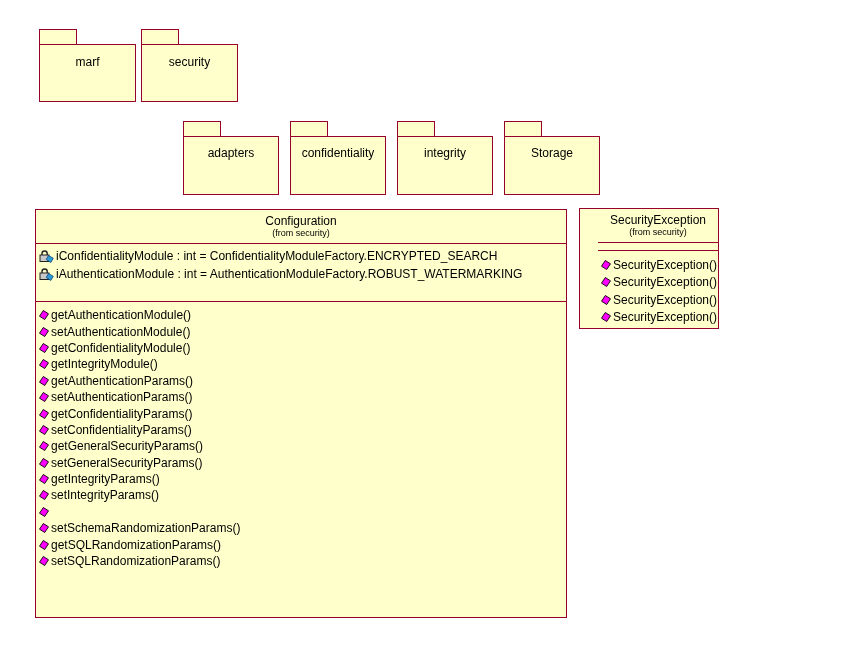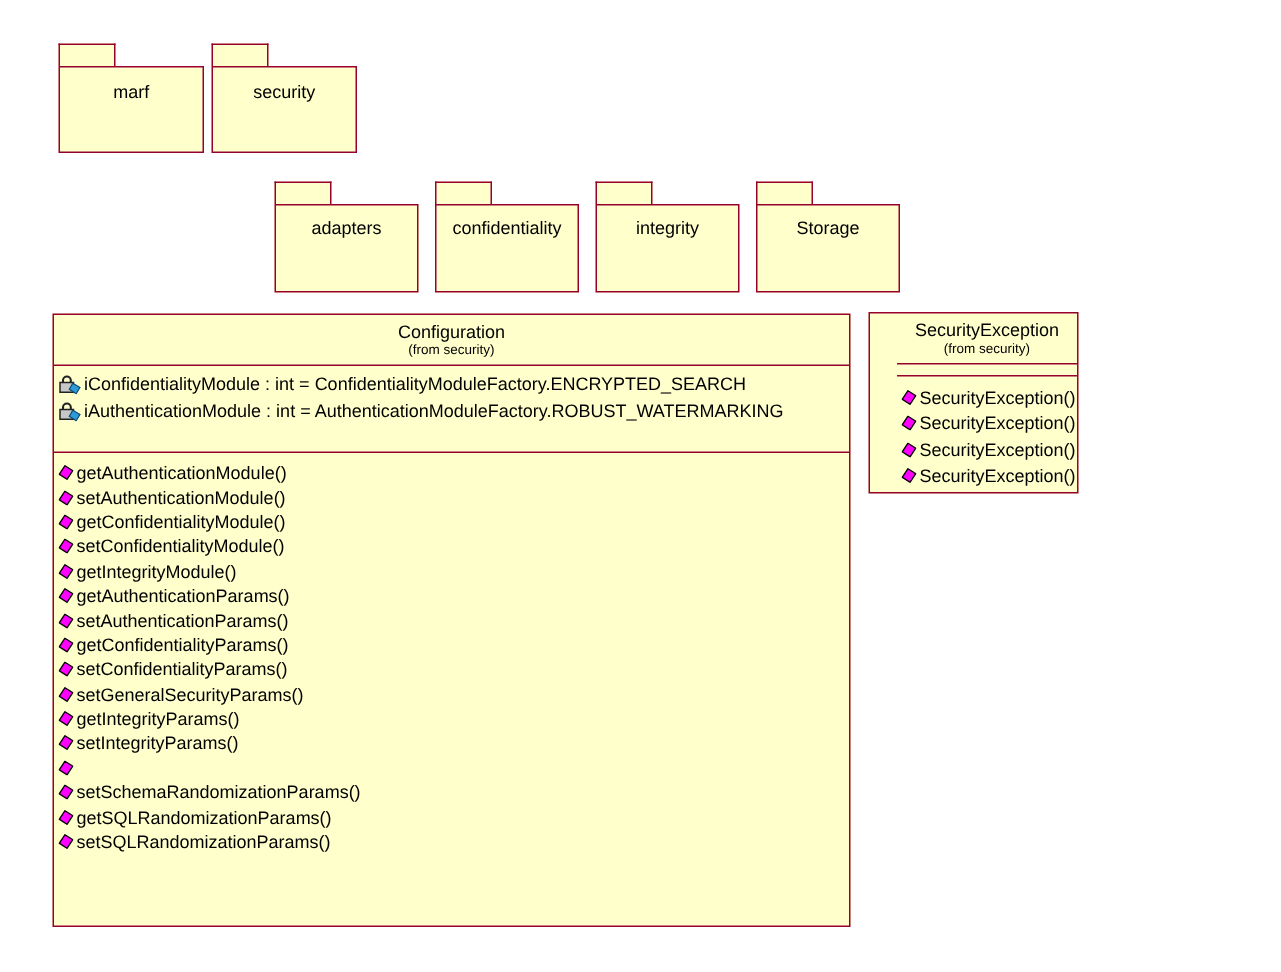--- a/index.html
+++ b/index.html
@@ -169,28 +169,20 @@
 
         <div class="member-line">
           <span class="mi">
             <svg width="10" height="10" viewBox="0 0 10 10">
               <polygon points="4.3,0.5 9.5,3.8 5.7,9.5 0.5,6.2" fill="#FF00FF" stroke="#000000" stroke-width="0.9"></polygon>
             </svg>
           </span>
           <span class="member-text">getConfidentialityModule()</span>
         </div>
 
-        <div class="member-line">
-          <span class="mi">
-            <svg width="10" height="10" viewBox="0 0 10 10">
-              <polygon points="4.3,0.5 9.5,3.8 5.7,9.5 0.5,6.2" fill="#FF00FF" stroke="#000000" stroke-width="0.9"></polygon>
-            </svg>
-          </span>
-          <span class="member-text">setConfidentialityModule()</span>
-        </div>
 
         <div class="member-line">
           <span class="mi">
             <svg width="10" height="10" viewBox="0 0 10 10">
               <polygon points="4.3,0.5 9.5,3.8 5.7,9.5 0.5,6.2" fill="#FF00FF" stroke="#000000" stroke-width="0.9"></polygon>
             </svg>
           </span>
           <span class="member-text">getIntegrityModule()</span>
         </div>
 
@@ -224,20 +216,28 @@
 
         <div class="member-line">
           <span class="mi">
             <svg width="10" height="10" viewBox="0 0 10 10">
               <polygon points="4.3,0.5 9.5,3.8 5.7,9.5 0.5,6.2" fill="#FF00FF" stroke="#000000" stroke-width="0.9"></polygon>
             </svg>
           </span>
           <span class="member-text">setConfidentialityParams()</span>
         </div>
 
+        <div class="member-line">
+          <span class="mi">
+            <svg width="10" height="10" viewBox="0 0 10 10">
+              <polygon points="4.3,0.5 9.5,3.8 5.7,9.5 0.5,6.2" fill="#FF00FF" stroke="#000000" stroke-width="0.9"></polygon>
+            </svg>
+          </span>
+          <span class="member-text">getGeneralSecurityParams()</span>
+        </div>
 
         <div class="member-line">
           <span class="mi">
             <svg width="10" height="10" viewBox="0 0 10 10">
               <polygon points="4.3,0.5 9.5,3.8 5.7,9.5 0.5,6.2" fill="#FF00FF" stroke="#000000" stroke-width="0.9"></polygon>
             </svg>
           </span>
           <span class="member-text">setGeneralSecurityParams()</span>
         </div>
 

